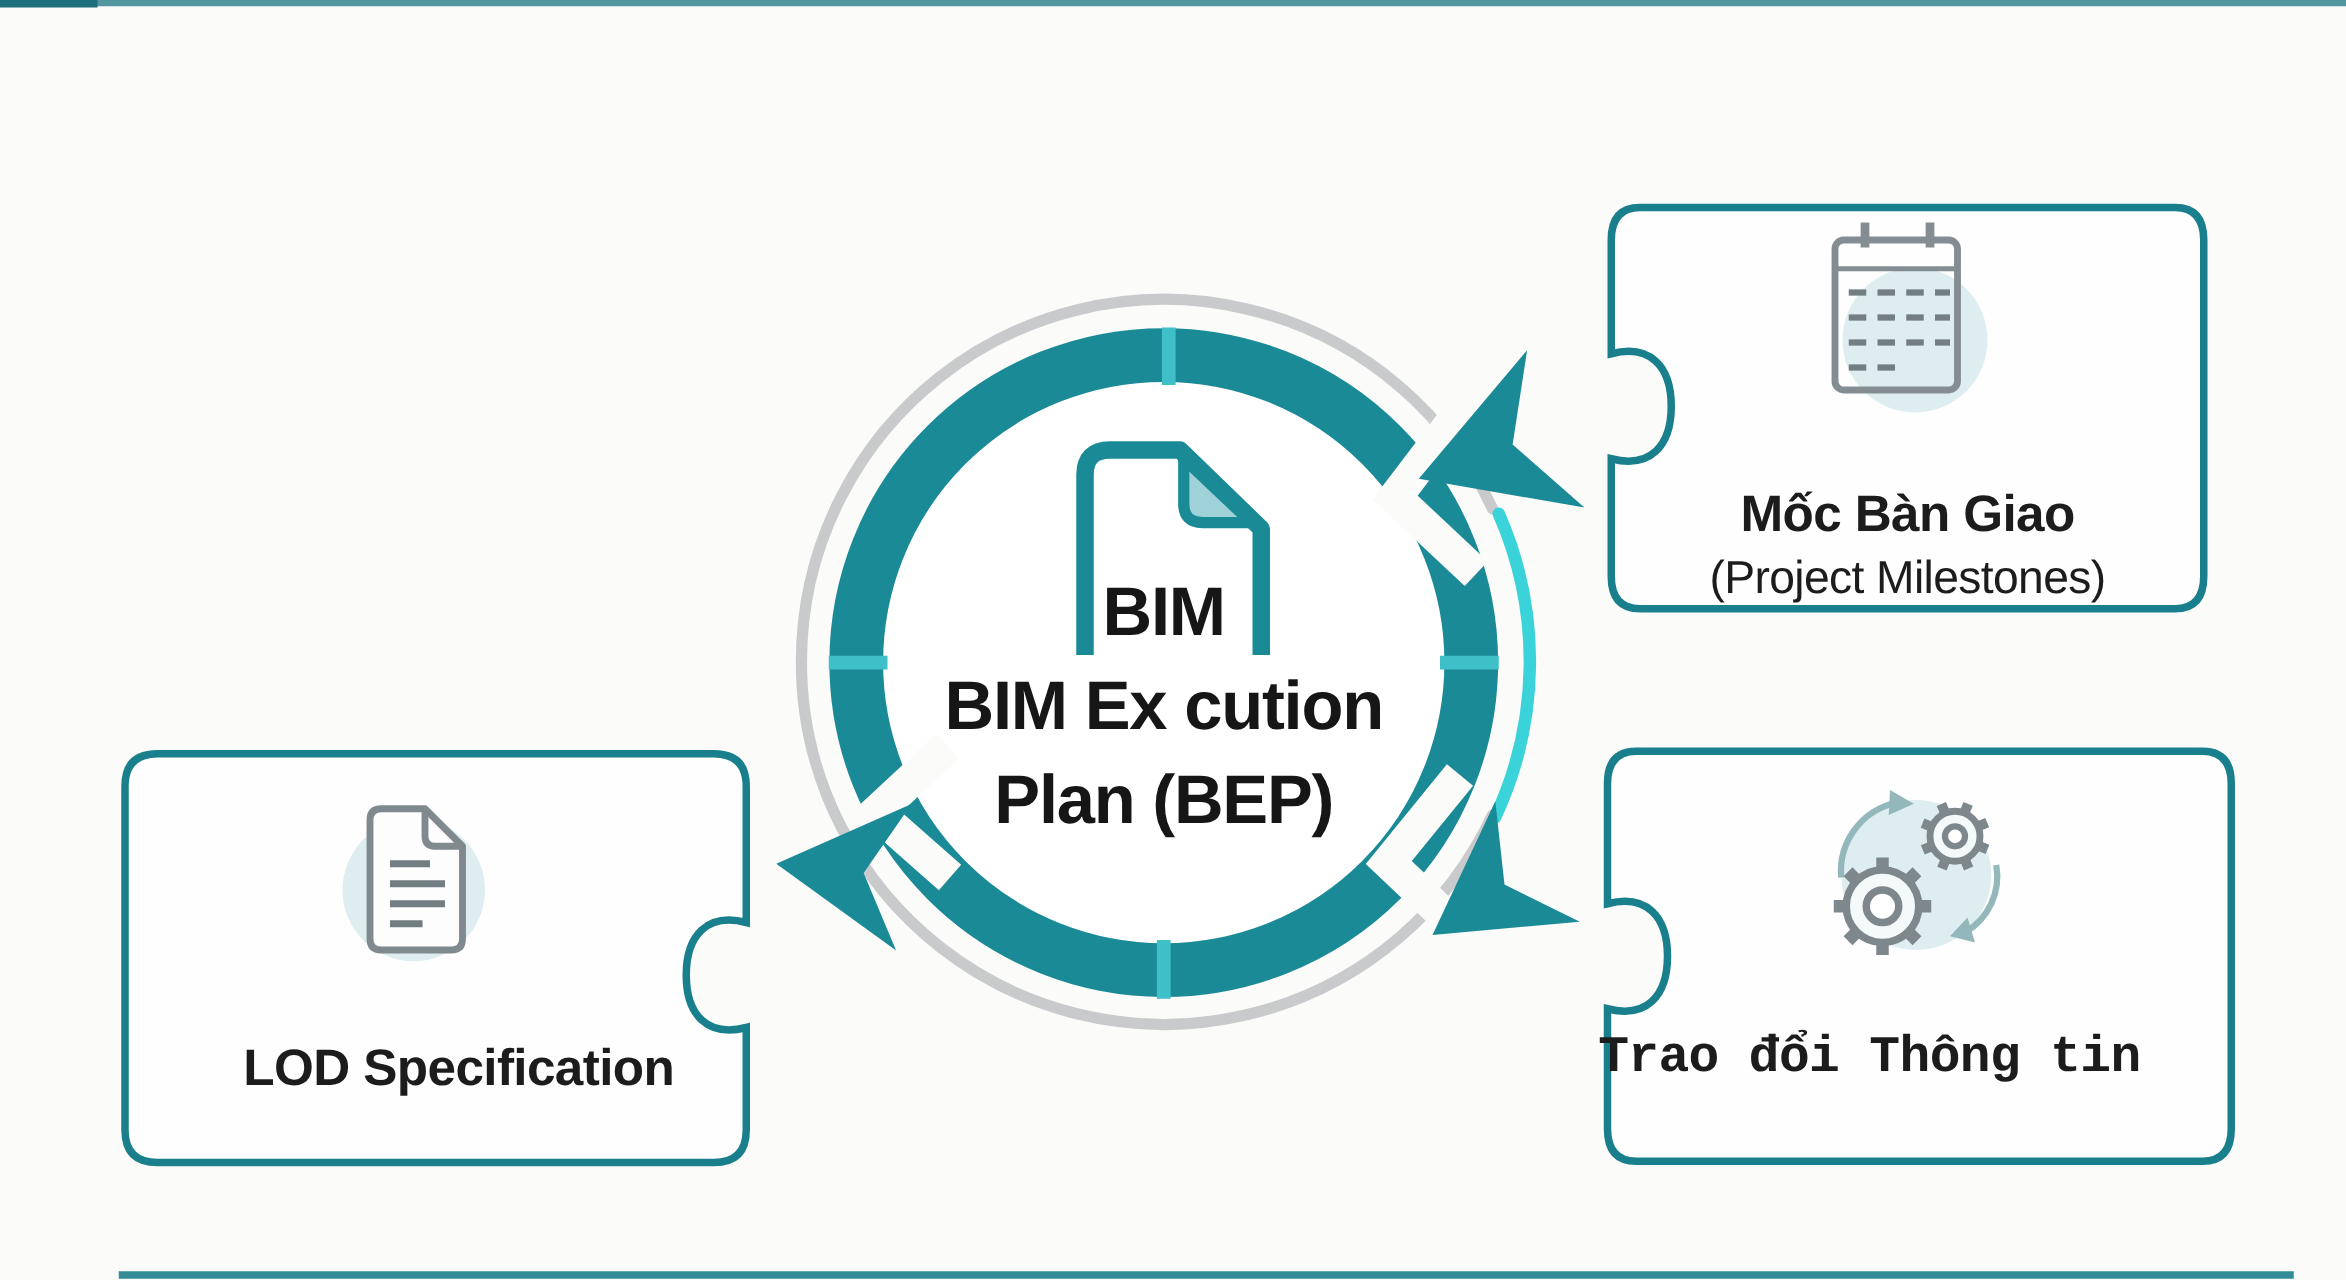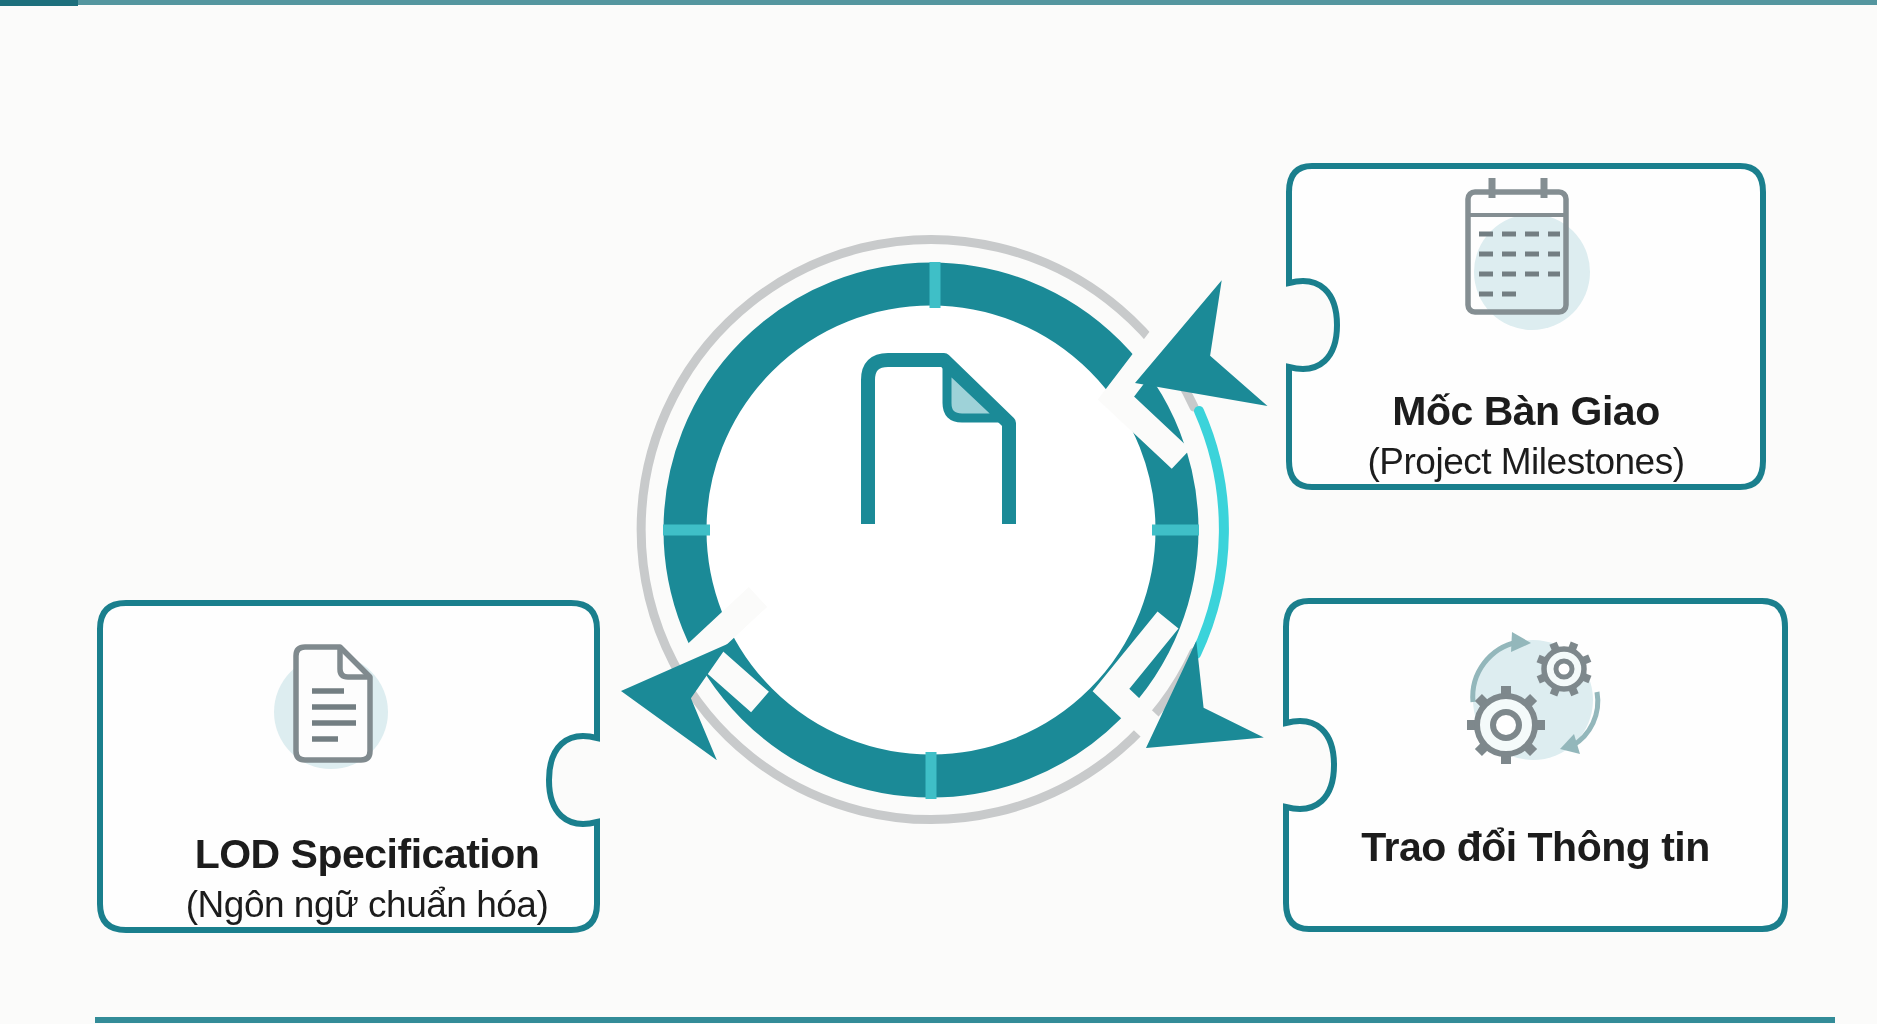--- a/index.html
+++ b/index.html
@@ -14,21 +14,21 @@
   .center-text{
     position:absolute;left:631px;top:452px;width:600px;
     text-align:center;font-weight:bold;font-size:55px;line-height:75px;
     letter-spacing:-1px;color:#161616;
   }
   .box-text{position:absolute;text-align:center;color:#1c1c1c;}
   .box-text .title{font-weight:bold;font-size:41px;line-height:51px;letter-spacing:-0.5px;margin-top:40px;}
   .box-text .subtitle{font-weight:normal;font-size:37px;line-height:50px;letter-spacing:-0.5px;}
   .bt-left{left:117px;top:789px;width:500px;}
   .bt-topright{left:1289px;top:346px;width:474px;}
-  .bt-bottomright{left:1286px;top:782px;width:499px;}
+  .bt-bottomright{left:1246px;top:782px;width:499px;font-family:Liberation Mono, monospace;}
 </style>
 </head>
 <body>
 
 <div class="stage">
 
 <svg class="diagram" width="1877" height="1024" viewBox="0 0 1877 1024">
 
   <rect x="0" y="0" width="1877" height="5" fill="#2b7d88" opacity="0.8"></rect>
   <rect x="0" y="0" width="78" height="6" fill="#1d6f7c"></rect>
@@ -149,24 +149,28 @@
           <line x1="19" y1="0" x2="28" y2="0" transform="rotate(292)"></line>
           <line x1="19" y1="0" x2="28" y2="0" transform="rotate(337)"></line>
         </g>
         <circle r="20" fill="#f4fafa" stroke="#7e888c" stroke-width="5.5"></circle>
         <circle r="8" fill="#ffffff" stroke="#7e888c" stroke-width="5"></circle>
       </g>
     </g>
   </g>
 </svg>
 
+<div class="center-text">
+  <div>BIM</div>
+  <div>BIM Ex cution</div>
+  <div>Plan (BEP)</div>
+</div>
 
 <div class="box-text bt-left">
   <div class="title">LOD Specification</div>
-  <div class="subtitle">(Ngôn ngữ chuẩn hóa)</div>
 </div>
 
 <div class="box-text bt-topright">
   <div class="title">Mốc Bàn Giao</div>
   <div class="subtitle">(Project Milestones)</div>
 </div>
 
 <div class="box-text bt-bottomright">
   <div class="title">Trao đổi Thông tin</div>
 </div>

